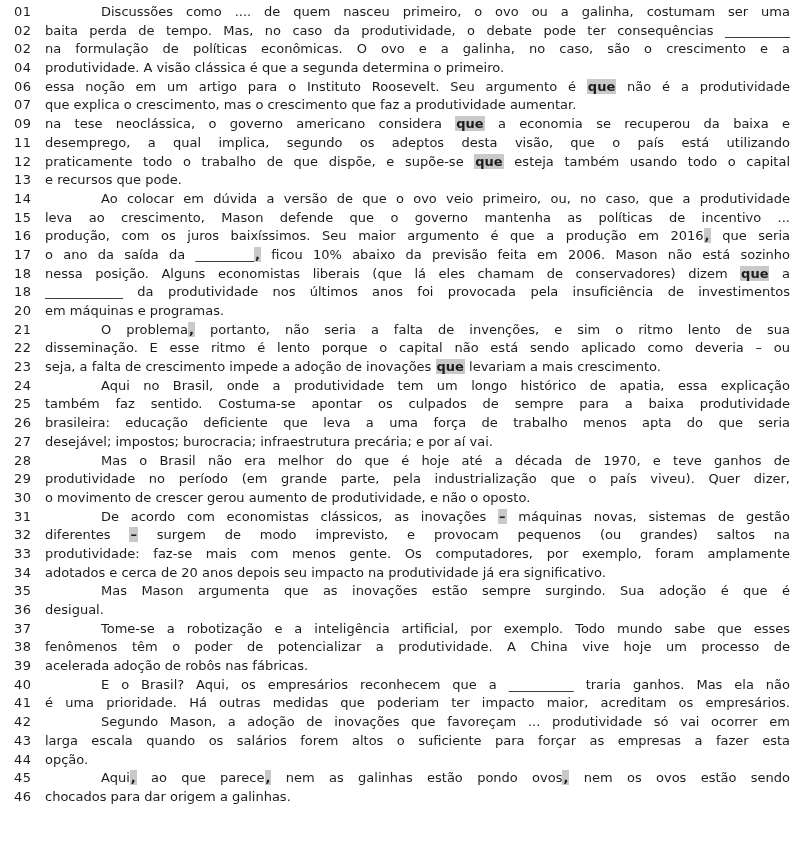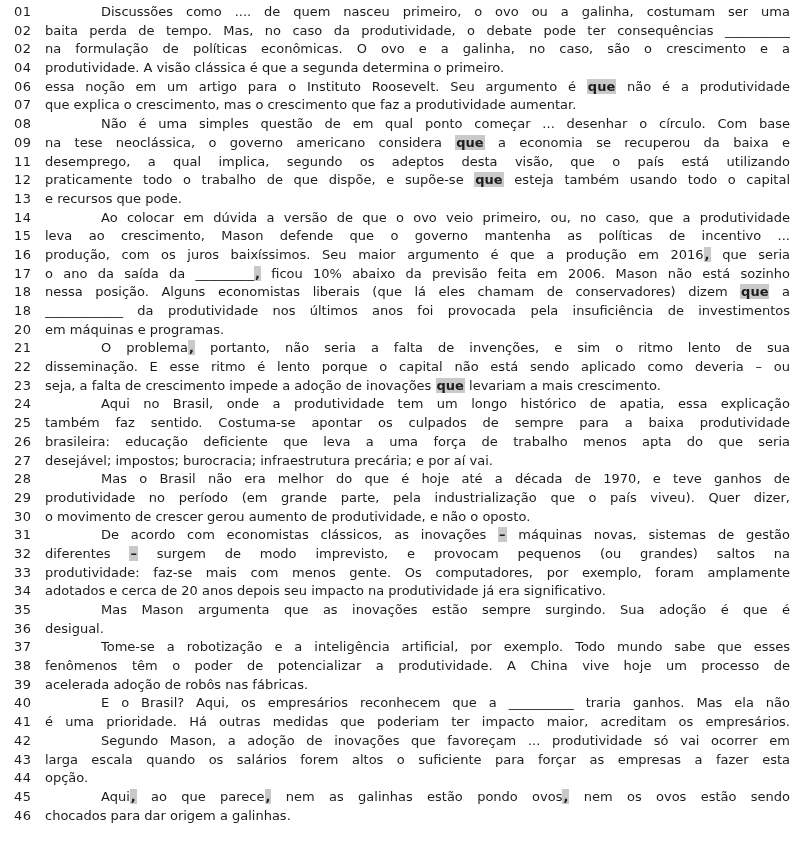--- a/index.html
+++ b/index.html
@@ -68,24 +68,20 @@
       <span class="txt"><span>produtividade. A visão clássica é que a segunda determina o primeiro.</span></span>
     </div>
     <div class="line justify">
       <span class="num">06</span>
       <span class="txt"><span>essa noção em um artigo para o Instituto Roosevelt. Seu argumento é </span><span class="hl">que</span><span> não é a produtividade</span></span>
     </div>
     <div class="line">
       <span class="num">07</span>
       <span class="txt"><span>que explica o crescimento, mas o crescimento que faz a produtividade aumentar.</span></span>
     </div>
-    <div class="line justify indent">
-      <span class="num">08</span>
-      <span class="txt"><span>Não é uma simples questão de em qual ponto começar ... desenhar o círculo. Com base</span></span>
-    </div>
     <div class="line justify">
       <span class="num">09</span>
       <span class="txt"><span>na tese neoclássica, o governo americano considera </span><span class="hl">que</span><span> a economia se recuperou da baixa e</span></span>
     </div>
     <div class="line justify">
       <span class="num">11</span>
       <span class="txt"><span>desemprego, a qual implica, segundo os adeptos desta visão, que o país está utilizando</span></span>
     </div>
     <div class="line justify">
       <span class="num">12</span>

